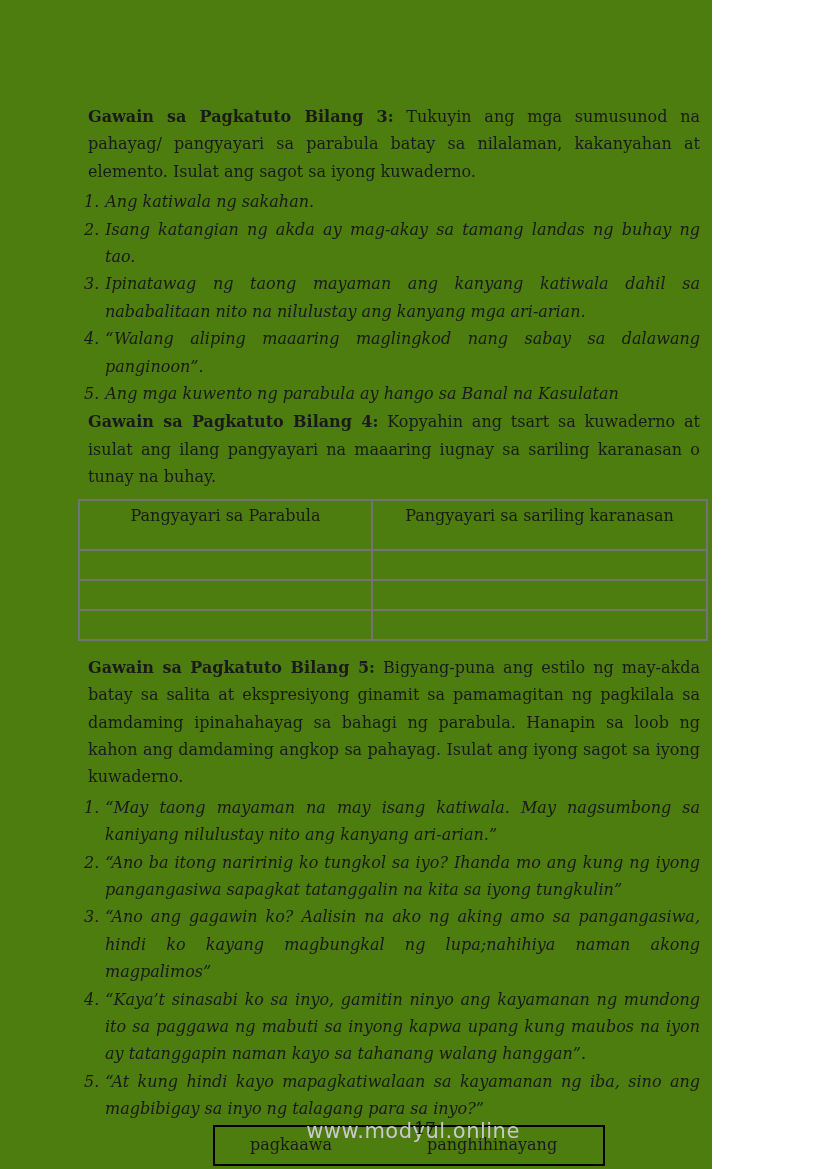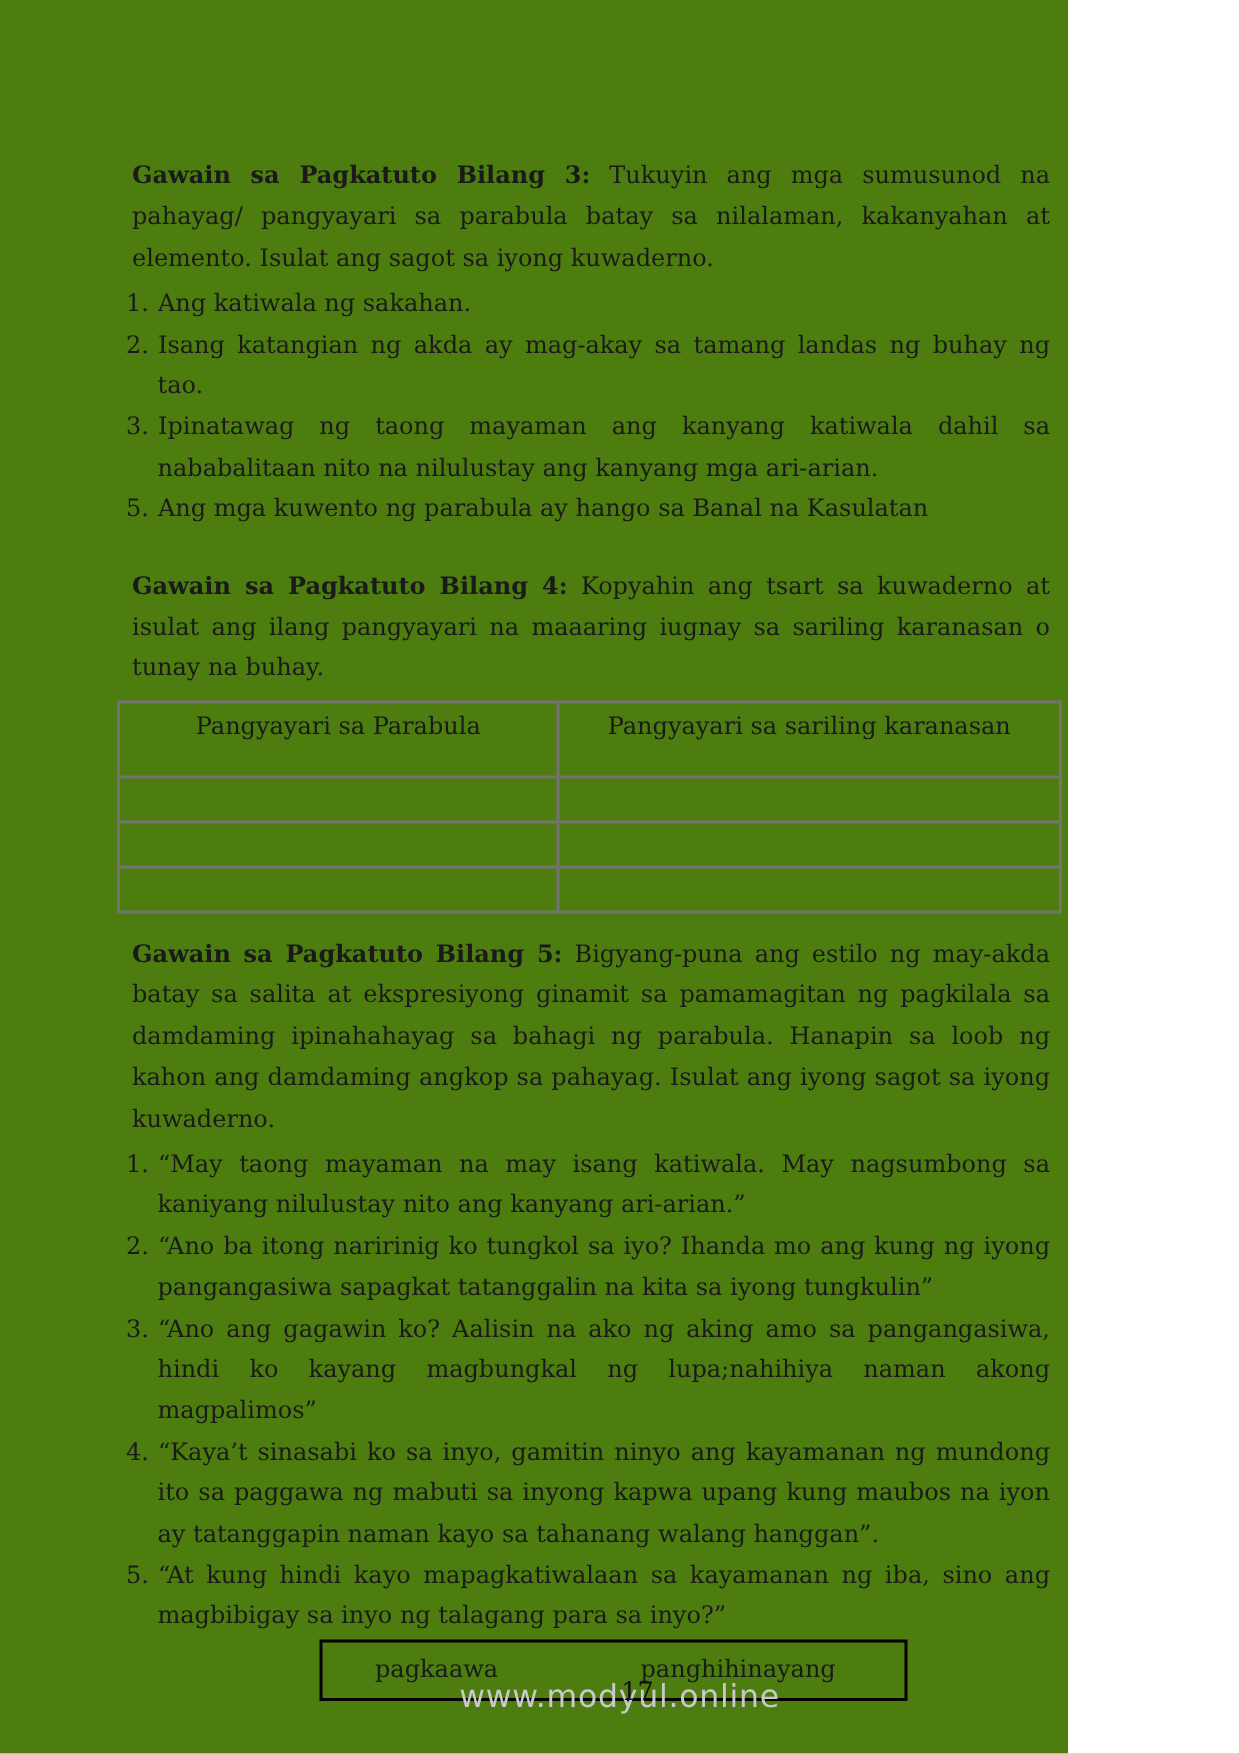--- a/index.html
+++ b/index.html
@@ -19,28 +19,29 @@
     top: 0;
     width: 612px;
     padding-top: 103px;
   }
   .para {
     margin: 0;
     text-align: justify;
     line-height: 27.4px;
   }
   .para .bold { font-weight: bold; }
-  .para.g4 { margin-top: 24px; }
+  .para.g4 { margin-top: 1px; }
   .para.g5 { margin-top: 13px; }
 
   .num-list {
     list-style: none;
     margin: 3px 0 0 -4px;
     padding: 0;
     width: 616px;
+    font-style: italic;
   }
   .num-list li {
     text-align: justify;
     line-height: 27.4px;
     padding-left: 21px;
     text-indent: -21px;
     margin: 0;
   }
   .num-list .num { margin-right: 6px; }
 
@@ -127,20 +128,23 @@
       <li>
         <span class="num">1.</span><span>Ang katiwala ng sakahan.</span>
       </li>
       <li>
         <span class="num">2.</span><span>Isang katangian ng akda ay mag-akay sa tamang landas ng buhay ng tao.</span>
       </li>
       <li>
         <span class="num">3.</span><span>Ipinatawag ng taong mayaman ang kanyang katiwala dahil sa nababalitaan nito na nilulustay ang kanyang mga ari-arian.</span>
       </li>
       <li>
+        <span class="num">4.</span><span>“Walang aliping maaaring maglingkod nang sabay sa dalawang panginoon”.</span>
+      </li>
+      <li>
         <span class="num">5.</span><span>Ang mga kuwento ng parabula ay hango sa Banal na Kasulatan</span>
       </li>
     </ol>
 
     <p class="para g4">
       <span class="bold">Gawain sa Pagkatuto Bilang 4:</span>
       <span>Kopyahin ang tsart sa kuwaderno at isulat ang ilang pangyayari na maaaring iugnay sa sariling karanasan o tunay na buhay.</span>
     </p>
 
     <table class="chart">

